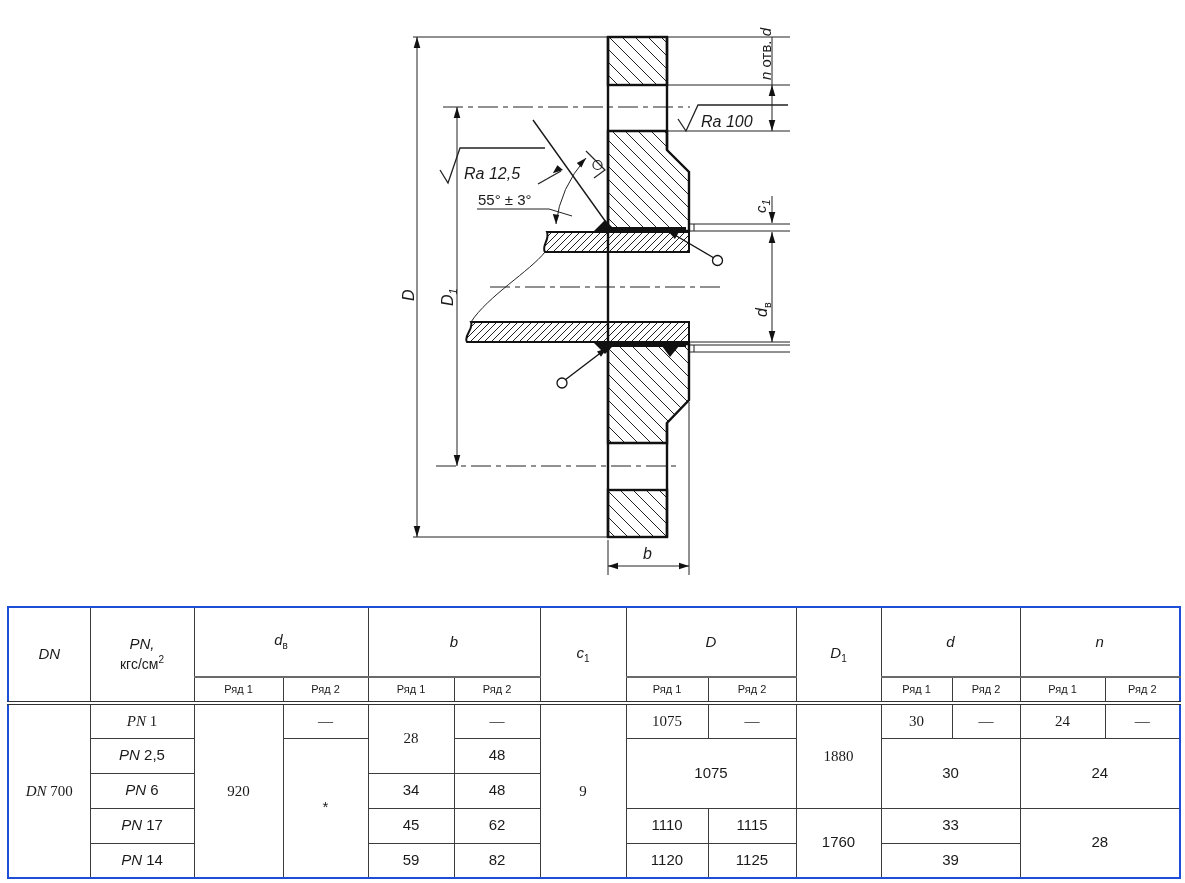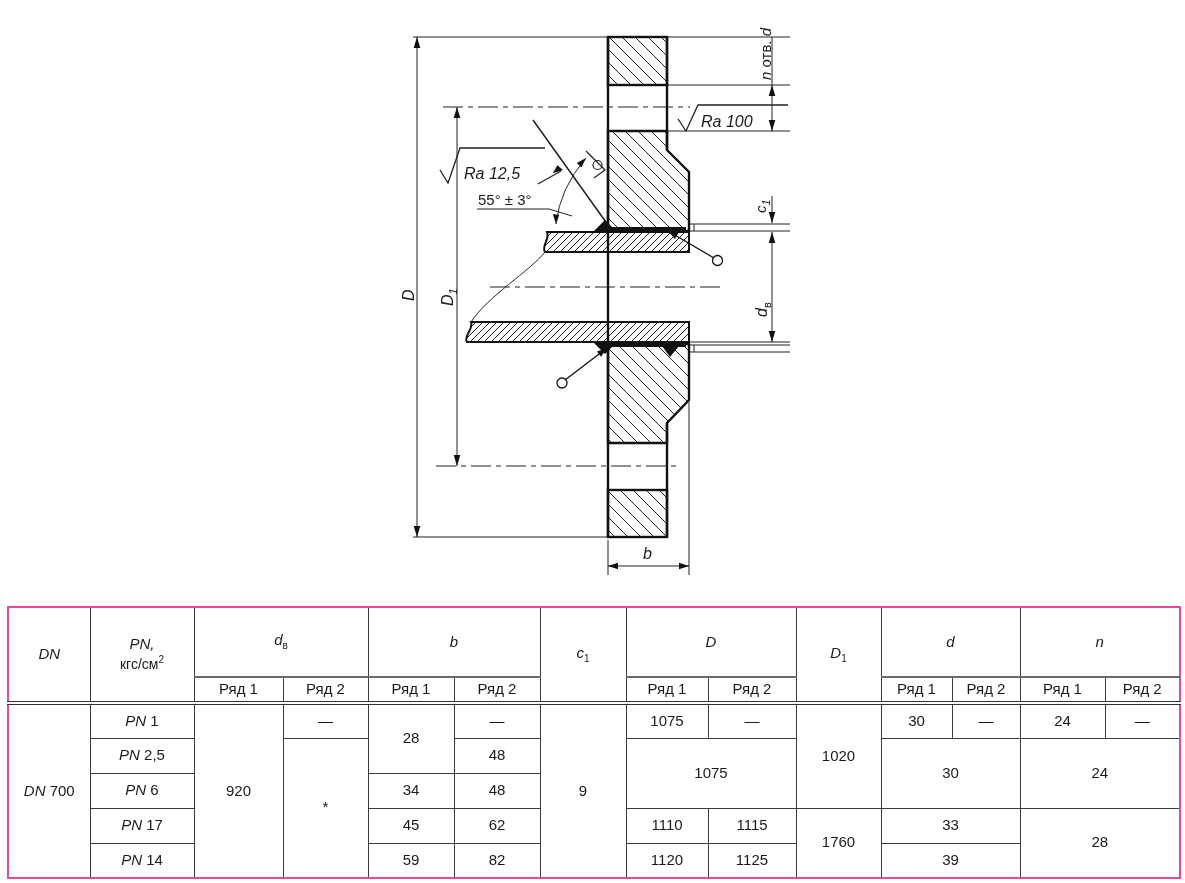--- a/index.html
+++ b/index.html
@@ -5,25 +5,25 @@
   html,body{margin:0;padding:0;background:#fff;}
   .page{position:relative;width:1185px;height:883px;background:#fff;
         font-family:"Liberation Sans", sans-serif;color:#1a1a1a;overflow:hidden;}
   .drawing-svg{position:absolute;left:0;top:0;}
   svg text{fill:#1a1a1a;}
   .dim-table{position:absolute;left:7px;top:606px;width:1172px;
              border-collapse:collapse;table-layout:fixed;
              font-size:15px;color:#1a1a1a;background:#fff;}
   .dim-table td,.dim-table th{border:1px solid #3c3c3c;text-align:center;
              vertical-align:middle;font-weight:normal;padding:0;line-height:1.25;}
-  .dim-table{border:2px solid #ec4899;padding-left:6px;}
+  .dim-table{border:2px solid #1d4ed8;padding-left:6px;}
   .dim-table .h1{height:70px;}
-  .dim-table .h2{height:26px;font-size:15px;}
+  .dim-table .h2{height:26px;font-size:11px;}
   .dim-table tbody tr{height:35px;}
-  .dim-table tbody tr:first-child td{border-top:4px double #333;}
+  .dim-table tbody tr:first-child td{border-top:4px double #333;font-family:Liberation Serif, serif;}
   .dim-table th.grp{border-bottom:2px solid #6a6a6a;margin-top:15px;}
   .it{font-style:italic;}
   .dim-table sub{font-size:10px;}
   .dim-table sup{font-size:10px;}
   .unit{font-size:14px;}
 </style>
 </head>
 <body>
 
 <div class="page">
@@ -206,21 +206,21 @@
     <tr>
       <td rowspan="5"><span class="it">DN</span> <span>700</span></td>
       <td><span class="it">PN</span> <span>1</span></td>
       <td rowspan="5">920</td>
       <td>—</td>
       <td rowspan="2">28</td>
       <td>—</td>
       <td rowspan="5">9</td>
       <td>1075</td>
       <td>—</td>
-      <td rowspan="3">1020</td>
+      <td rowspan="3">1880</td>
       <td>30</td>
       <td>—</td>
       <td>24</td>
       <td>—</td>
     </tr>
     <tr>
       <td><span class="it">PN</span> <span>2,5</span></td>
       <td rowspan="4">*</td>
       <td>48</td>
       <td colspan="2" rowspan="2">1075</td>

